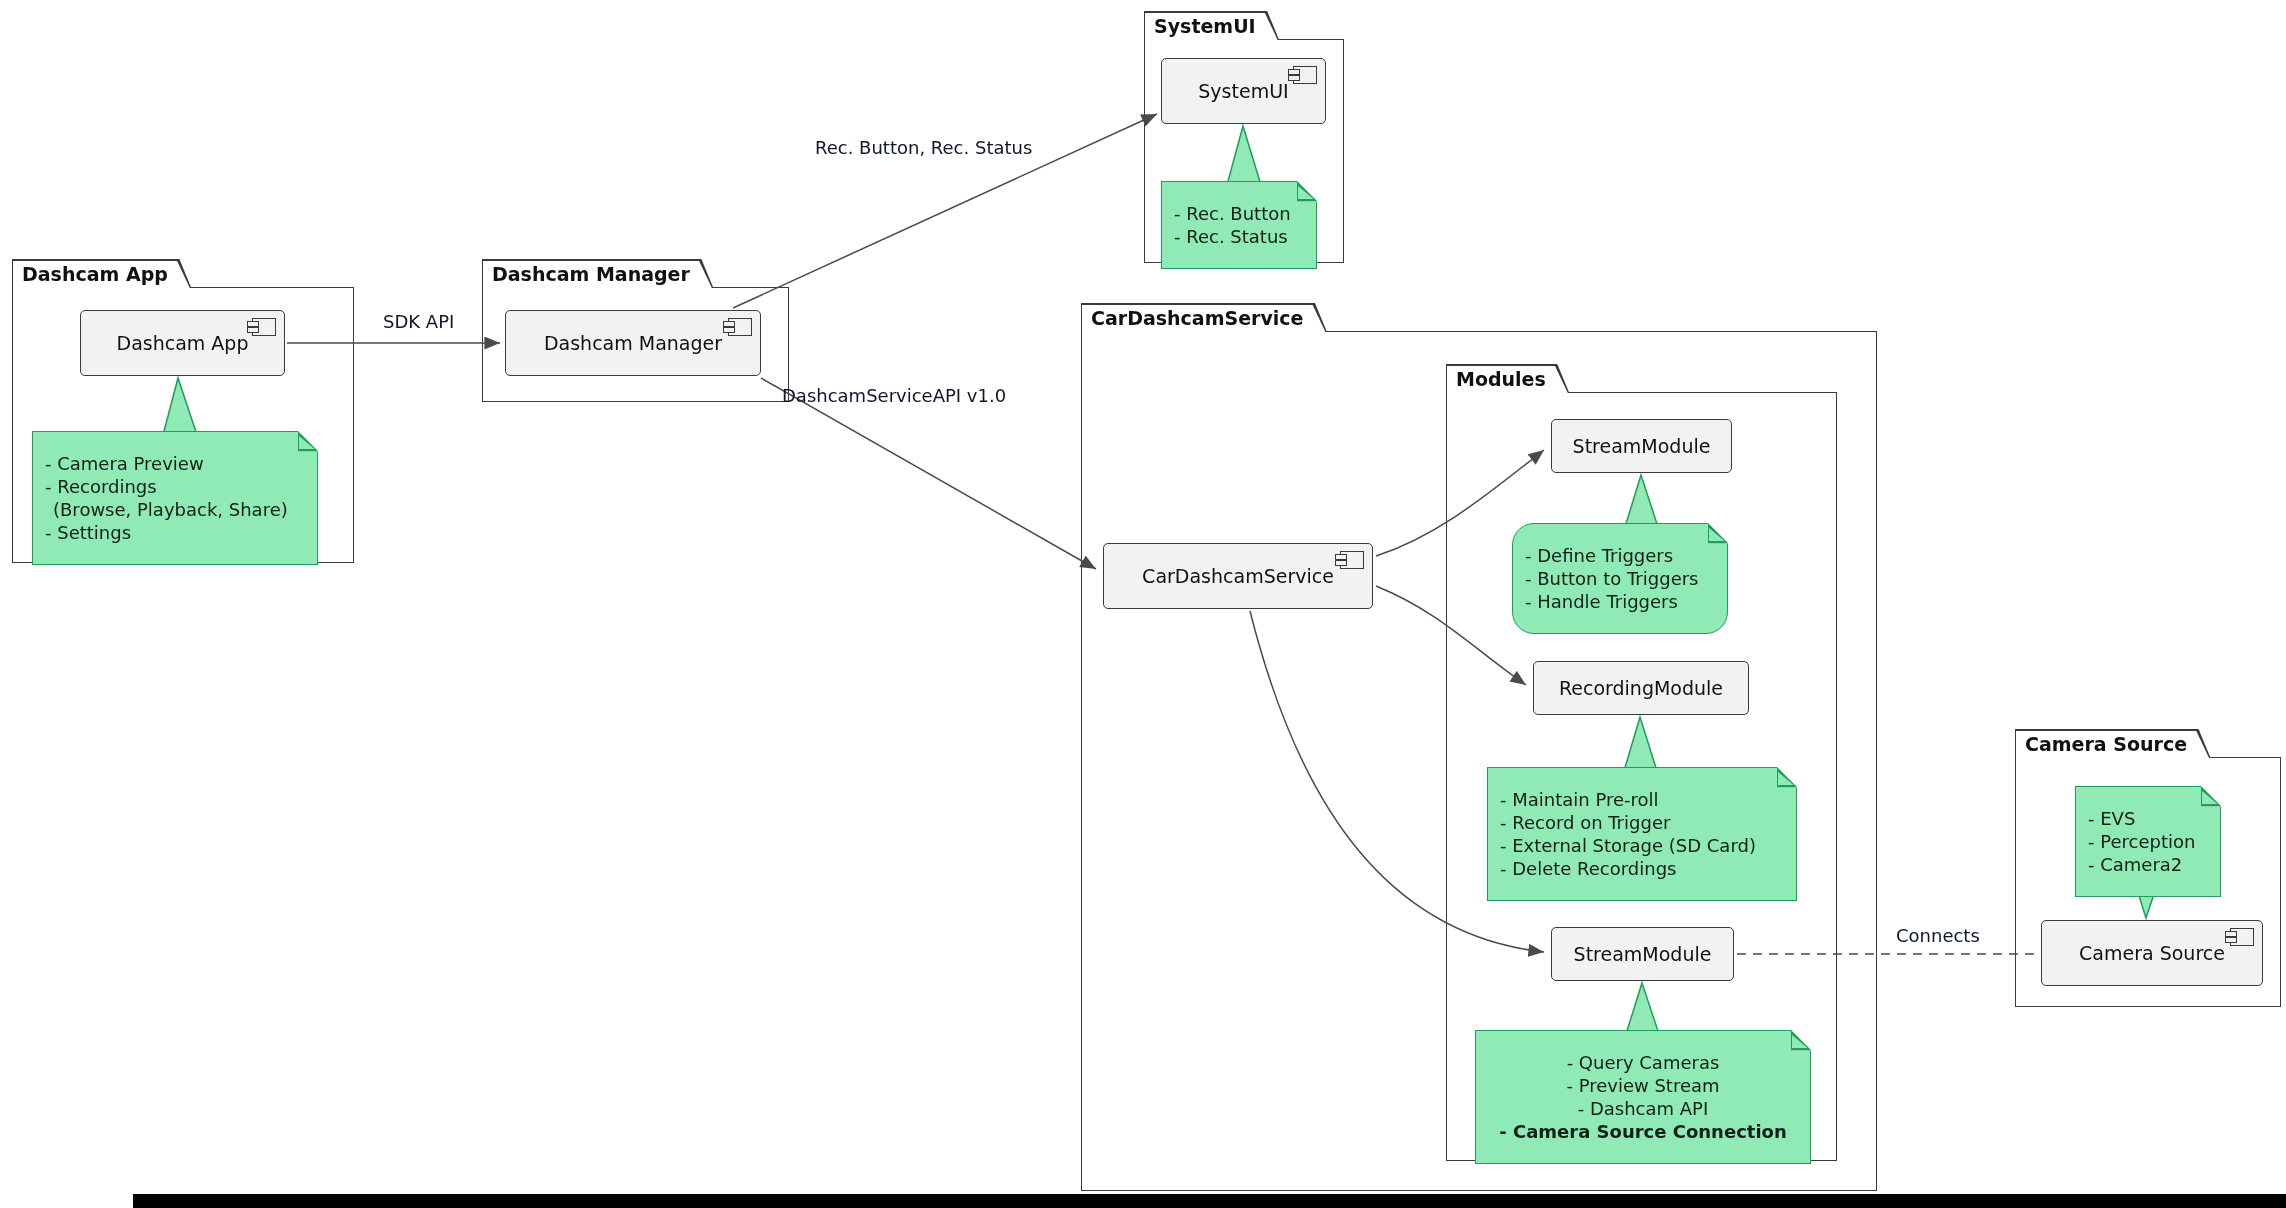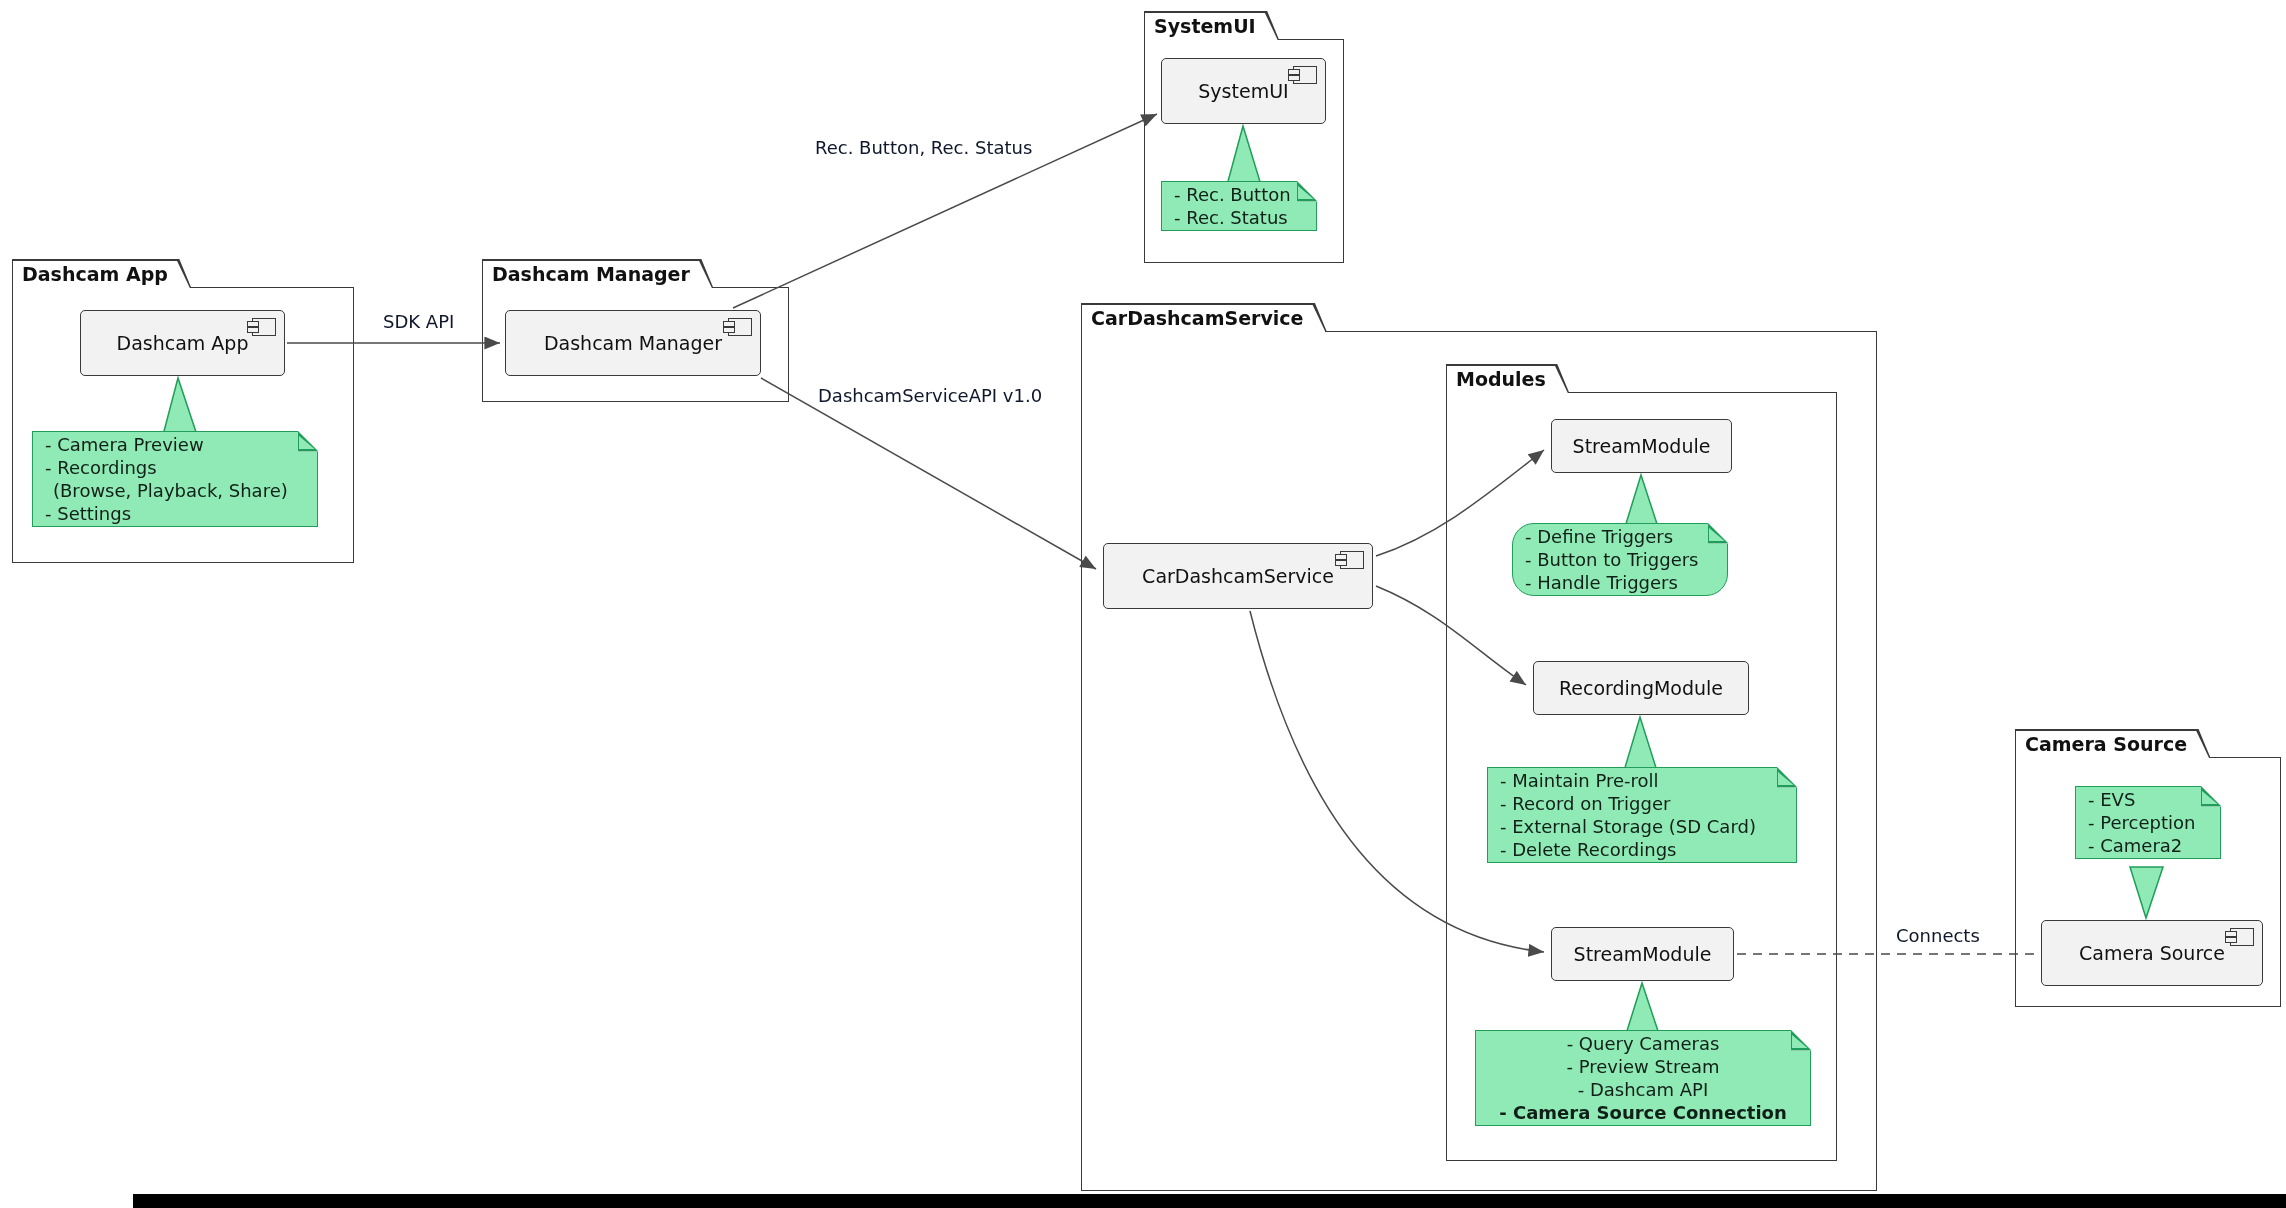--- a/index.html
+++ b/index.html
@@ -29,21 +29,21 @@
                font-size:19px; color:#111; z-index:3; }
   .comp-icon { position:absolute; top:7px; right:8px; width:24px; height:18px;
                border:1.5px solid #3A3A3A; background:#F2F2F2; }
   .comp-icon::before, .comp-icon::after { content:""; position:absolute; left:-6px;
                width:10px; height:4px; border:1.5px solid #3A3A3A; background:#F2F2F2; }
   .comp-icon::before { top:2px; }
   .comp-icon::after  { bottom:2px; }
 
   
   .note { position:absolute; background:#8FEAB5; border:1.5px solid #1F9D59;
-          padding:1px 12px; font-size:18px; line-height:23px; color:#102018; z-index:3; }
+          padding:20px 12px; font-size:18px; line-height:23px; color:#102018; z-index:3; }
   .note-line { white-space:nowrap; }
   .note-line.indent { padding-left:8px; }
   .note-line.bold   { font-weight:bold; }
   .note-fold { position:absolute; top:-1.5px; right:-1.5px; width:21px; height:21px; background:#fff; }
   .note-fold::before { content:""; position:absolute; inset:0;
           clip-path:polygon(0 0, 100% 100%, 0 100%); background:#1F9D59; }
   .note-fold::after  { content:""; position:absolute; left:1px; top:5px; right:4px; bottom:2.5px;
           clip-path:polygon(0 0, 100% 100%, 0 100%); background:#8FEAB5; }
 
   
@@ -194,19 +194,19 @@
     <span class="note-fold"></span>
     <div class="note-line">- EVS</div>
     <div class="note-line">- Perception</div>
     <div class="note-line">- Camera2</div>
   </div>
 
   <div class="edge-label" style="left:383px; top:311px;">SDK API</div>
 
   <div class="edge-label" style="left:815px; top:137px;">Rec. Button, Rec. Status</div>
 
-  <div class="edge-label" style="left:818px; top:385px;">DashcamServiceAPI v1.0</div>
+  <div class="edge-label" style="left:782px; top:385px;">DashcamServiceAPI v1.0</div>
 
   <div class="edge-label" style="left:1896px; top:925px;">Connects</div>
 
   <div class="bottom-bar"></div>
 
 </div>
 
 </body></html>

